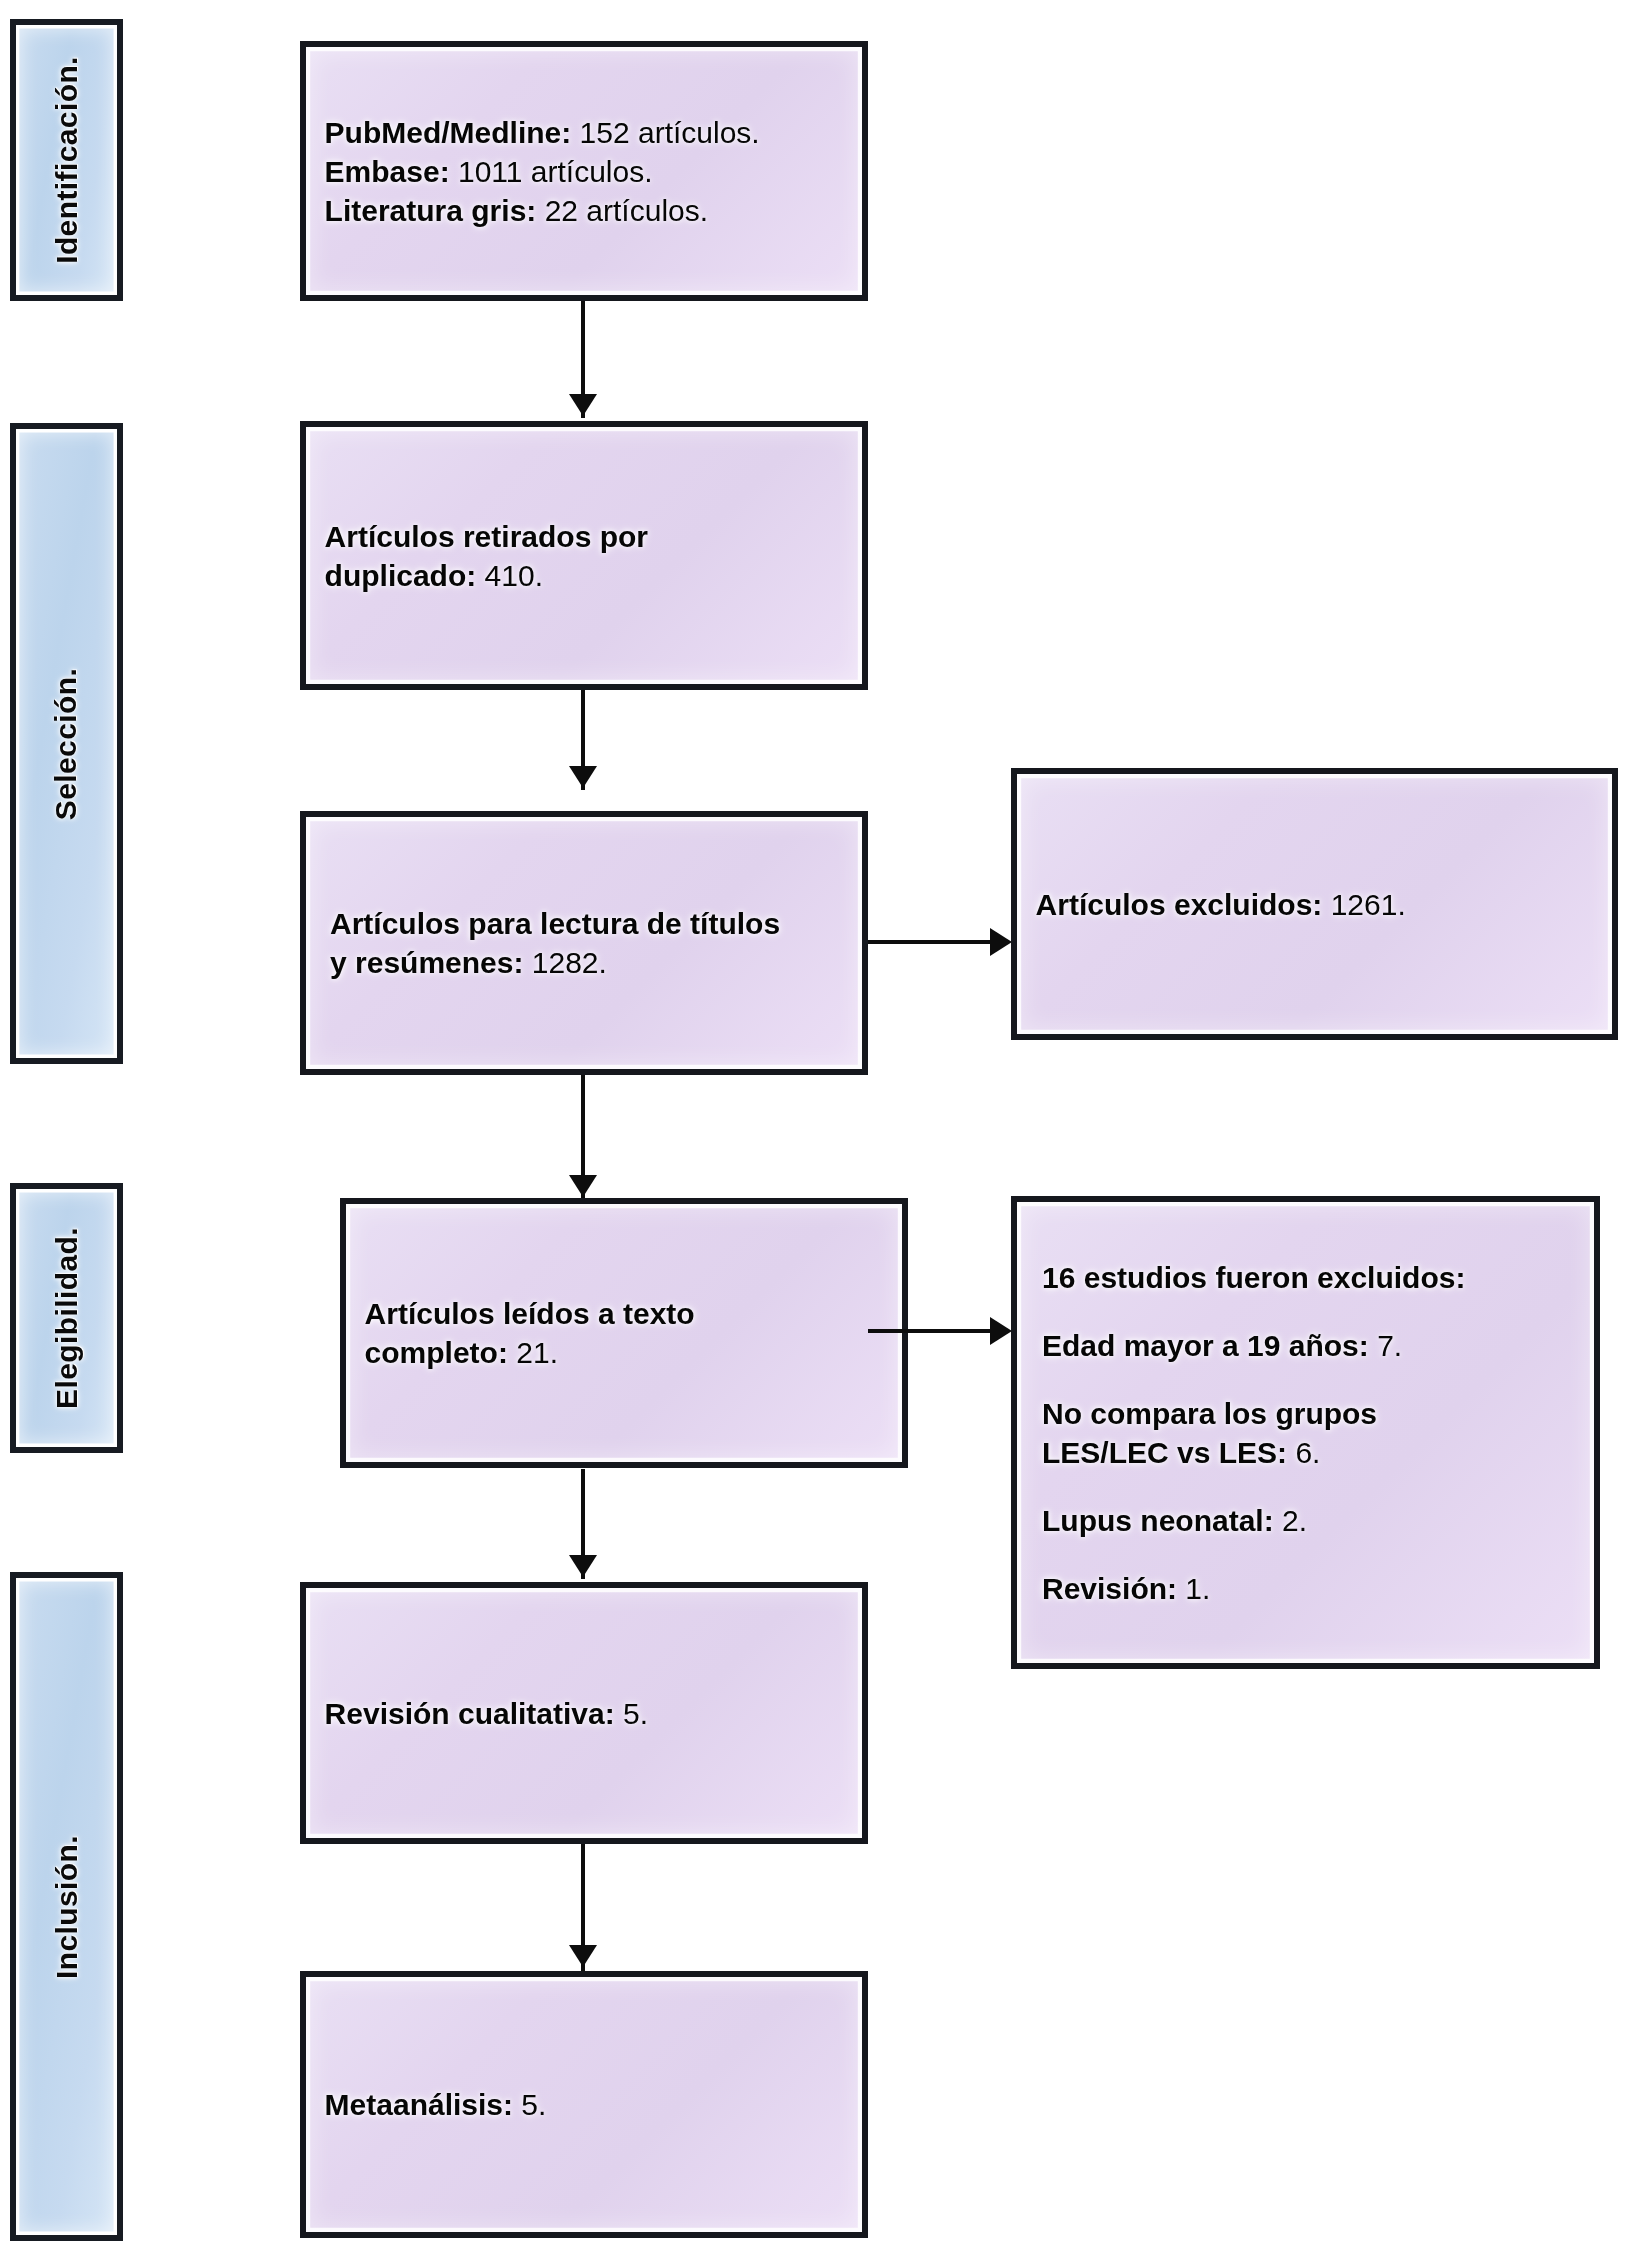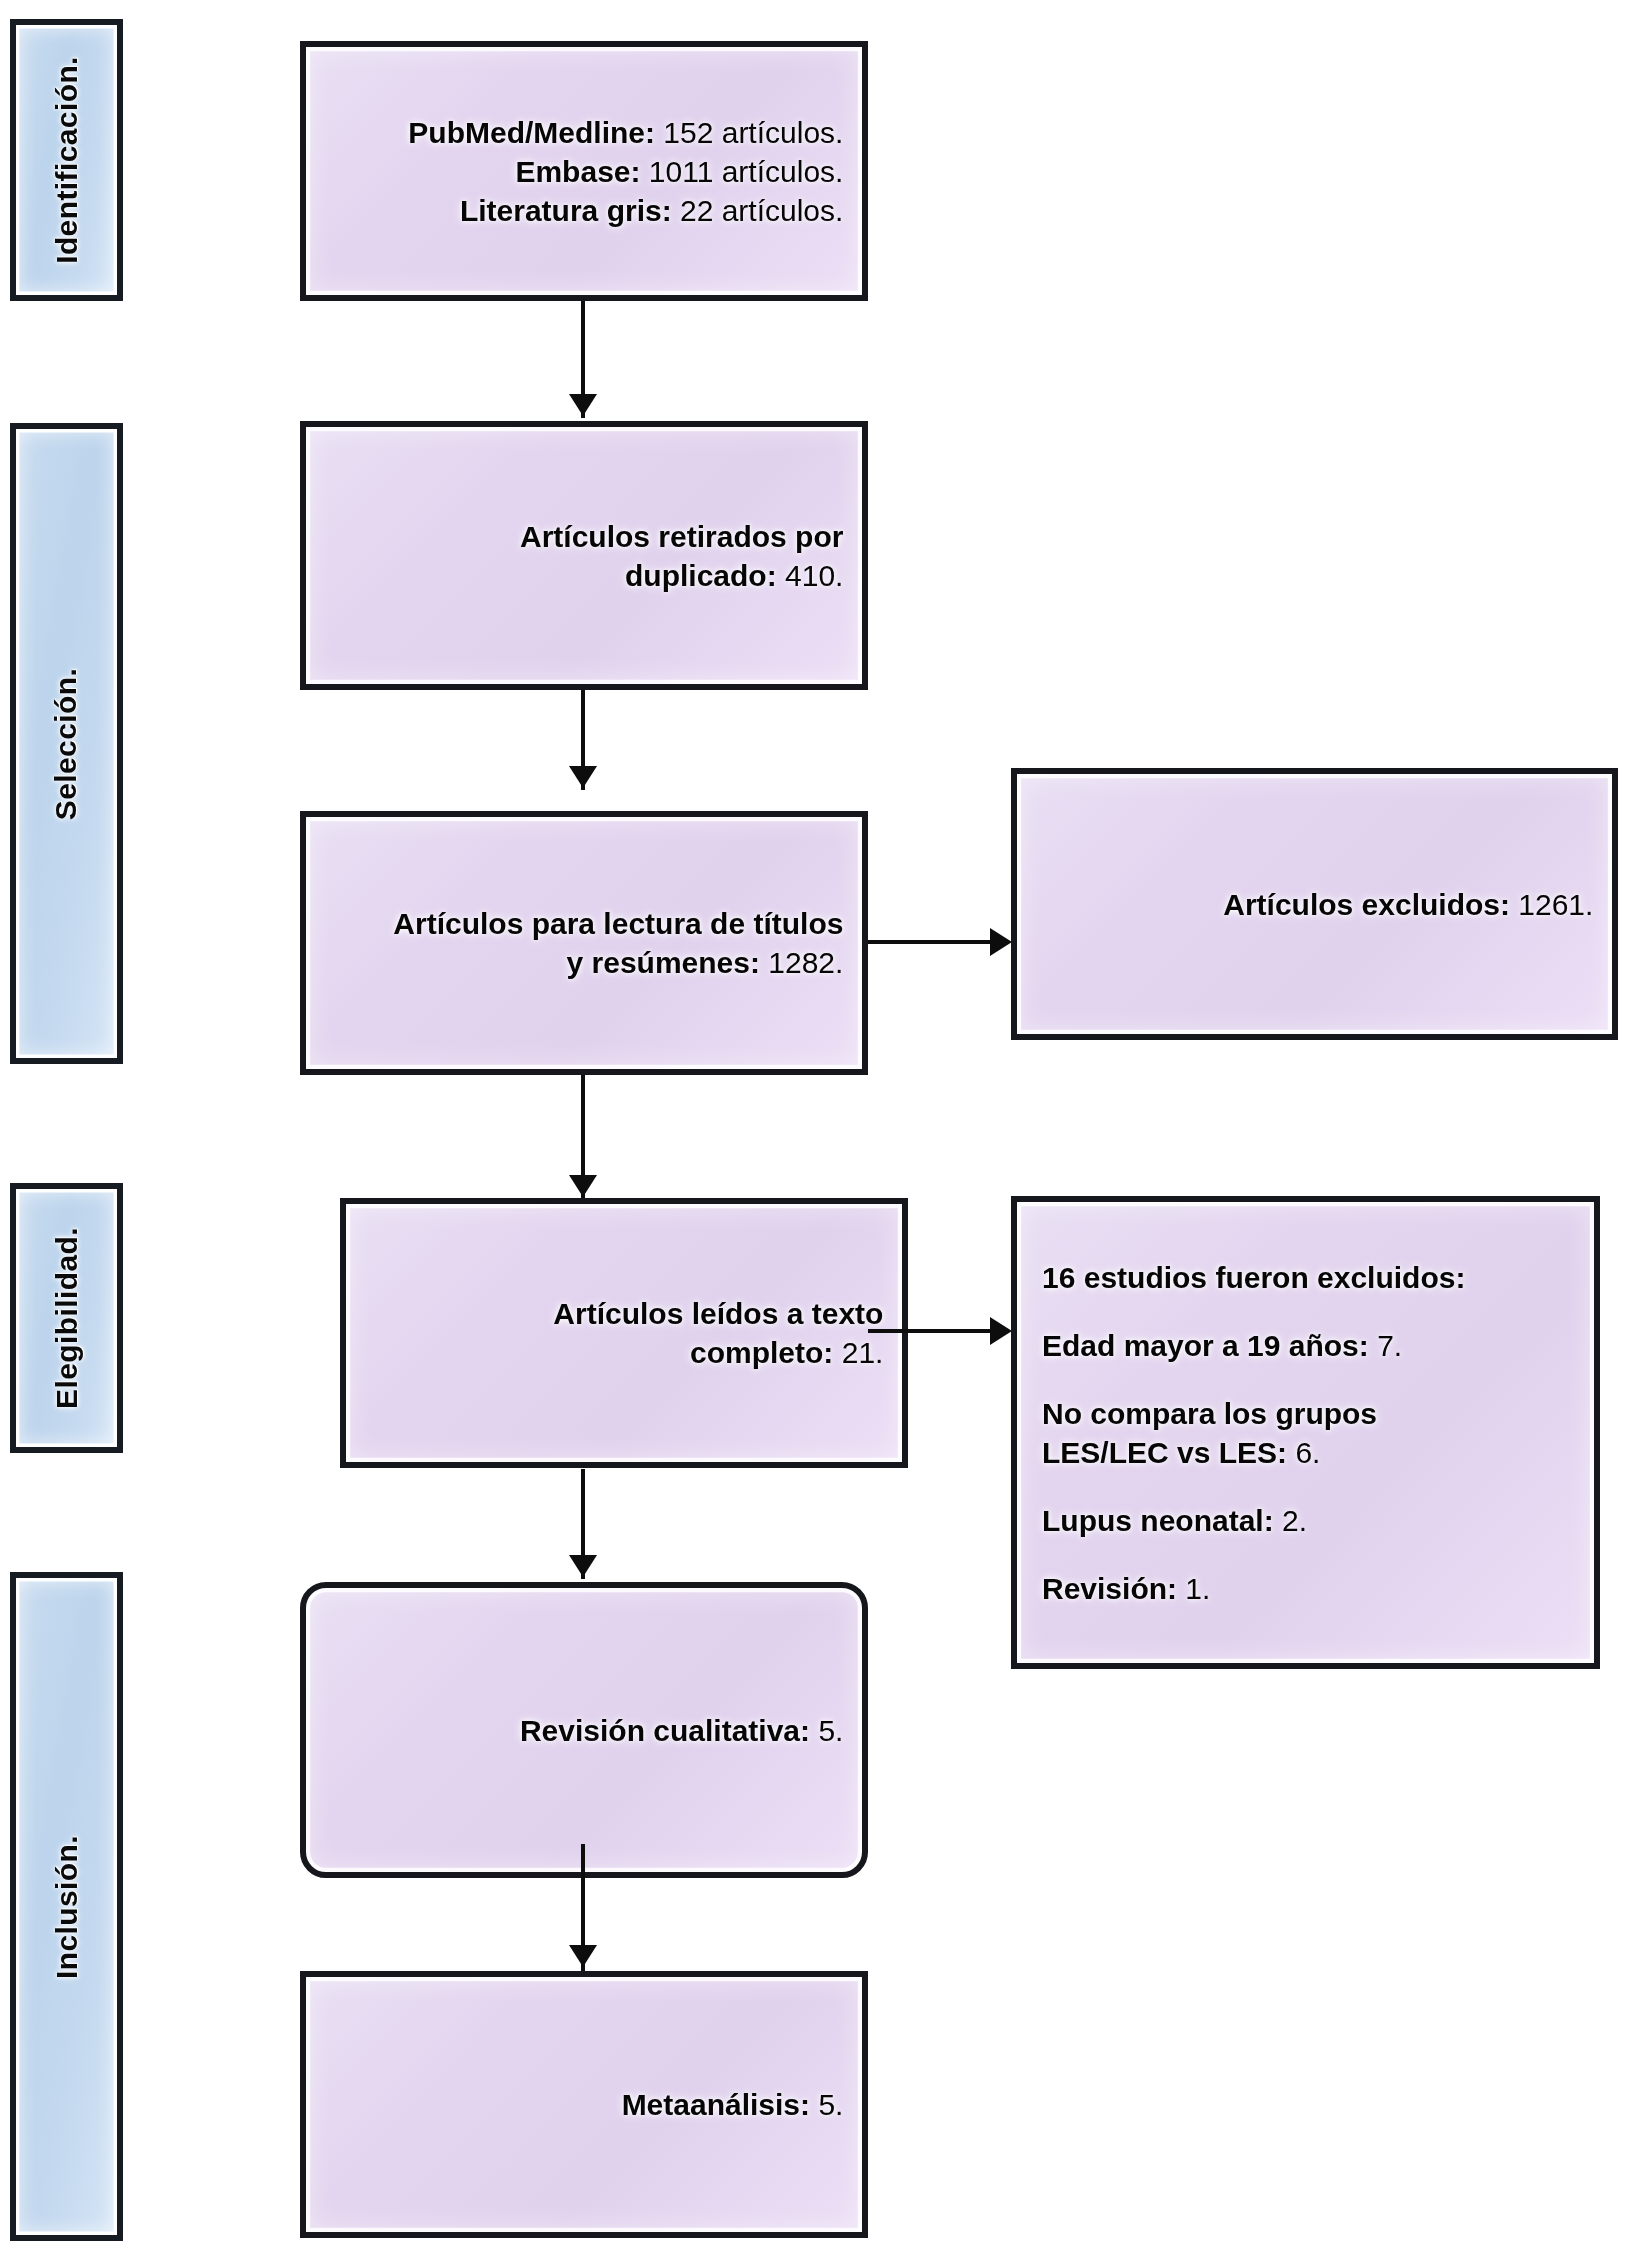--- a/index.html
+++ b/index.html
@@ -48,21 +48,21 @@
     position: absolute;
     box-sizing: border-box;
     border: 6px solid #15171d;
     background:
       linear-gradient(135deg, #e9dff4 0%, #e3d5ef 30%, #e0d2ed 62%, #ecdff6 100%);
     box-shadow:
       inset 0 0 0 4.2px rgba(255,255,255,0.85),
       inset 0 0 22px 6.8px rgba(255,255,255,0.35);
     display: flex;
     flex-direction: column;
-    align-items: flex-end;
+    align-items: flex-start;
     justify-content: center;
     padding: 8.5px 18.6px;
     color: #060606;
   }
   .box.left-align {
     align-items: flex-start;
     justify-content: center;
   }
   .box .line {
     font-size: 30px;
@@ -219,21 +219,21 @@
     <div class="spacer"></div>
 
     <div class="line">
       <b>Revisión:</b><span class="plain"> 1.</span>
     </div>
   </div>
 
   <div class="vline" style="left:581px; top:1469px; height:110px;"></div>
   <div class="arrow-down" style="left:569px; top:1555px;"></div>
 
-  <div class="box" style="left:300px; top:1582px; width:568px; height:296px;border-radius:26px;">
+  <div class="box" style="left:300px; top:1582px; width:568px; height:262px;">
     <div class="line">
       <b>Revisión cualitativa:</b><span class="plain"> 5.</span>
     </div>
   </div>
 
   <div class="vline" style="left:581px; top:1844px; height:128px;"></div>
   <div class="arrow-down" style="left:569px; top:1945px;"></div>
 
   <div class="box" style="left:300px; top:1971px; width:568px; height:267px;">
     <div class="line">

